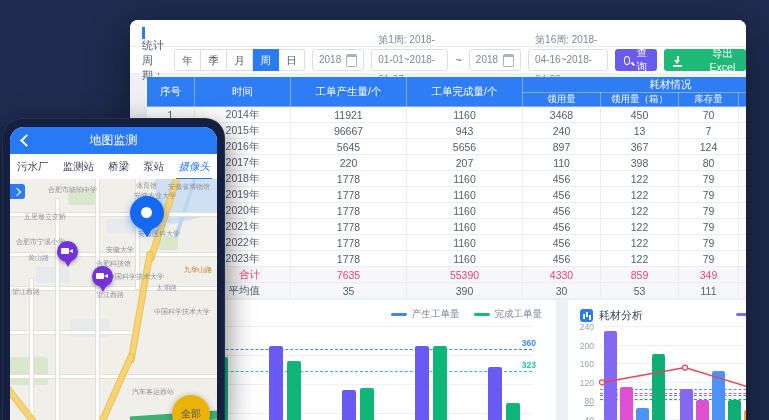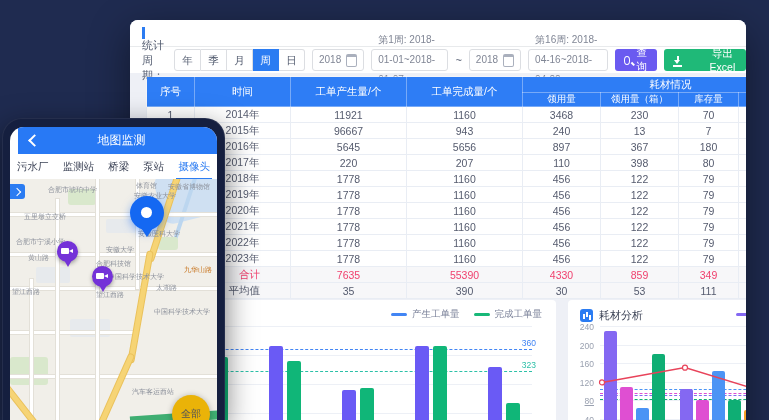--- a/index.html
+++ b/index.html
@@ -51,44 +51,44 @@
   .card{position:relative;background:#fff;border-radius:4px;flex:none;}
   .card-left{width:410px;height:160px;}
   .card-right{width:400px;height:160px;}
   .legend{position:absolute;right:14px;top:8px;display:flex;gap:14px;align-items:center;}
   .legend-item{display:flex;align-items:center;gap:5px;font-size:9.5px;color:#7a8199;}
   .legend-line{width:16px;height:3px;border-radius:2px;}
   .plot{position:absolute;left:10px;top:26px;width:376px;height:230px;}
   .gridline{position:absolute;left:0;right:0;height:1px;background:#edf0f6;}
   .bar{position:absolute;width:14px;border-radius:2px 2px 0 0;}
   .refline{position:absolute;left:0;right:0;border-top:1px dashed;}
-  .ref-label{position:absolute;font-size:8.5px;right:-4px;}
+  .ref-label{position:absolute;font-size:8.5px;right:-4px;font-weight:bold;}
   .c-title{position:absolute;left:12px;top:8px;font-size:11px;color:#3c4356;display:flex;align-items:center;gap:6px;}
   .c-icon{width:13px;height:13px;background:#2b7cf2;border-radius:3px;position:relative;}
   .c-icon::after{content:"";position:absolute;left:3px;top:5px;width:2px;height:5px;background:#fff;
     box-shadow:3px -2px 0 #fff,6px 1px 0 #fff;}
   .legend-frag{position:absolute;left:168px;top:13px;width:26px;height:3px;border-radius:2px;}
   .c-axis{position:absolute;left:6px;top:26px;width:20px;height:130px;font-size:8.5px;color:#9aa1b0;}
   .c-axis span{position:absolute;right:0;}
   .c-plot{position:absolute;left:32px;top:26px;width:176px;height:140px;}
   .cbar{position:absolute;width:13px;border-radius:2px 2px 0 0;}
 
   
   .phone{position:absolute;left:2px;top:118px;width:221px;height:302px;background:#151f3f;
     border-radius:20px 20px 0 0;box-shadow:0 10px 30px rgba(0,0,0,.55);border:1px solid rgba(255,255,255,.07);}
   .screen{position:absolute;left:7px;right:7px;top:8px;bottom:0;background:#fff;
     border-radius:14px 14px 0 0;overflow:hidden;}
-  .p-head{position:absolute;left:8px;top:0;width:100%;height:27px;background:#2879f5;color:#fff;
+  .p-head{position:absolute;left:0;top:0;width:100%;height:27px;background:#2879f5;color:#fff;
     display:flex;align-items:center;justify-content:center;font-size:12px;}
   .back{position:absolute;left:12px;top:9px;width:7px;height:7px;border-left:2px solid #fff;
     border-bottom:2px solid #fff;transform:rotate(45deg);cursor:pointer;}
   .p-tabs{position:absolute;left:0;top:27px;width:100%;height:25px;background:#fff;display:flex;
     align-items:center;justify-content:space-around;font-size:10.5px;color:#3c4356;border-bottom:5px solid #b91c1c;}
   .p-tab{position:relative;cursor:pointer;padding:3px 0;}
-  .p-tab.active{color:#2b7cf2;}
+  .p-tab.active{color:#2b7cf2;font-style:italic;}
   .p-tab.active::after{content:"";position:absolute;left:-2px;right:-2px;bottom:-3px;height:2px;background:#2b7cf2;}
   .map{position:absolute;left:0;top:52px;right:0;bottom:0;background:#f1efe9;overflow:hidden;}
   .road{position:absolute;height:3px;background:#fff;box-shadow:0 0 0 1px #e3e0d8;}
   .road-v{position:absolute;width:3px;background:#fff;box-shadow:0 0 0 1px #e3e0d8;}
   .road-y{position:absolute;width:5px;background:#f6d475;box-shadow:0 0 0 1px #eac25d;border-radius:3px;}
   .water{position:absolute;background:#cfe0f2;}
   .park{position:absolute;background:#d9e8cc;border-radius:3px;}
   .block{position:absolute;background:#e7eaed;border-radius:2px;}
   .map-label{position:absolute;font-size:7px;color:#8d929c;white-space:nowrap;}
   .pin{position:absolute;width:21px;height:21px;background:#7432d8;border-radius:50%;
@@ -183,42 +183,42 @@
               <th class="sub">入库量</th>
             </tr>
           </thead>
           <tbody>
             <tr>
               <td>1</td>
               <td>2014年</td>
               <td>11921</td>
               <td>1160</td>
               <td>3468</td>
-              <td>230</td>
+              <td>450</td>
               <td>70</td>
               <td>250</td>
             </tr>
             <tr>
               <td>2</td>
               <td>2015年</td>
               <td>96667</td>
               <td>943</td>
               <td>240</td>
               <td>13</td>
               <td>7</td>
               <td>690</td>
             </tr>
             <tr>
               <td>3</td>
               <td>2016年</td>
               <td>5645</td>
               <td>5656</td>
               <td>897</td>
               <td>367</td>
-              <td>180</td>
+              <td>124</td>
               <td>129</td>
             </tr>
             <tr>
               <td>4</td>
               <td>2017年</td>
               <td>220</td>
               <td>207</td>
               <td>110</td>
               <td>398</td>
               <td>80</td>

